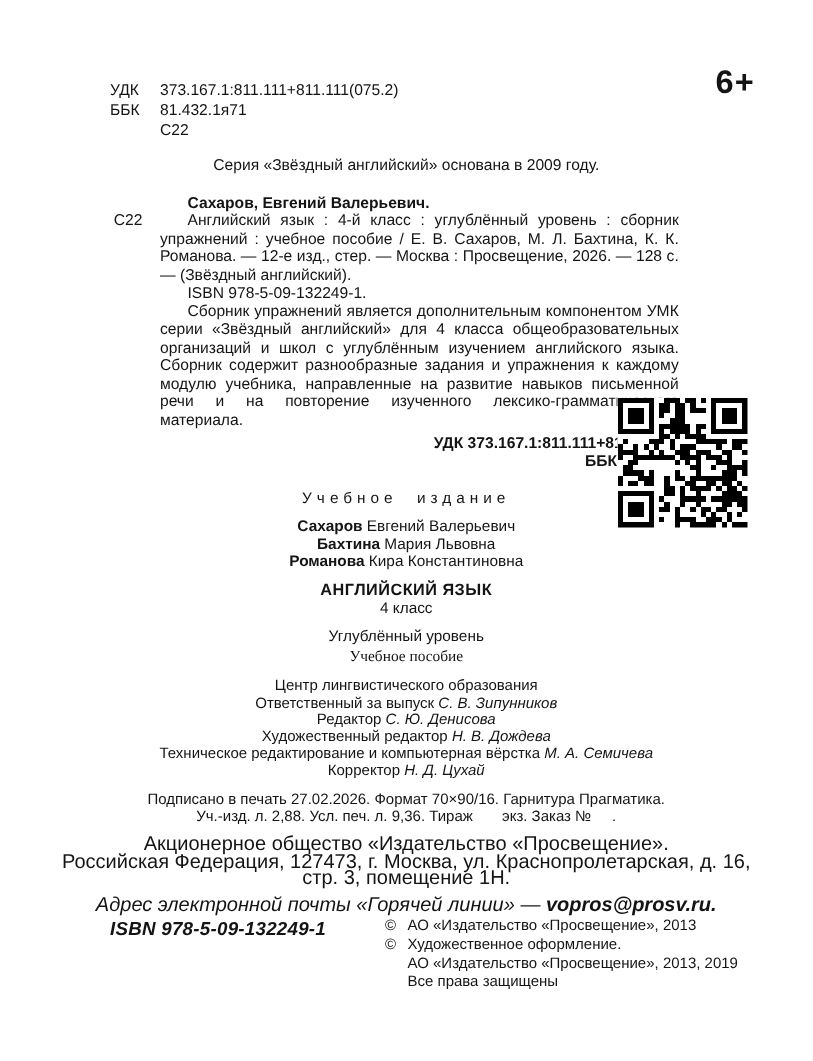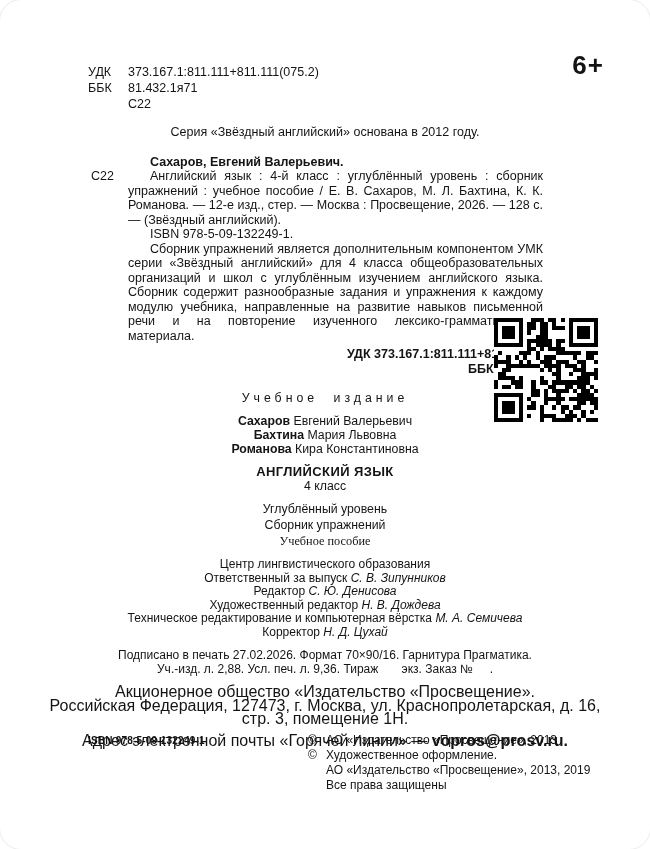--- a/index.html
+++ b/index.html
@@ -9,21 +9,20 @@
     width: 650px;
     height: 849px;
     background: #ffffff;
     font-family: "Liberation Sans", sans-serif;
     font-size: 12.5px;
     line-height: 1.18;
     color: #141414;
     padding-top: 64px;
     overflow: hidden;
     outline: 1px solid #ececec;
-    border-radius: 21px;
   }
   .bold { font-weight: bold; }
   .center { text-align: center; }
 
   
   .codes { margin-left: 88px; }
   .code-row { display: flex; line-height: 16px; }
   .code-label { width: 40px; flex: 0 0 40px; }
   .age {
     position: absolute;
@@ -57,21 +56,21 @@
   .edition-type { line-height: 16px !important; font-family: Liberation Serif, serif; }
 
   .staff { text-align: center; margin-top: 9px; font-size: 12px; }
   .staff div { line-height: 13.5px; }
 
   .print-info { text-align: center; margin-top: 10px; font-size: 12px; }
   .print-info div { line-height: 13.5px; }
 
   .publisher { text-align: center; margin-top: 9px; font-size: 16px; }
   .publisher div { line-height: 13.5px; }
-  .hotline { margin-top: 8px; }
+  .hotline { margin-top: 8px; font-style: italic; }
 
   
   .qr {
     position: absolute;
     top: 318px;
     left: 494px;
     width: 104px;
     height: 104px;
     fill: #000;
     background: #fff;
@@ -80,21 +79,21 @@
   
   .footer {
     position: absolute;
     top: 733px;
     left: 88px;
     right: 50px;
     display: flex;
     justify-content: space-between;
     align-items: flex-start;
   }
-  .footer-isbn { font-size: 10px; font-weight: bold; letter-spacing: .2px; padding-top: 2px; }
+  .footer-isbn { font-size: 15px; font-weight: bold; letter-spacing: .2px; padding-top: 2px; font-style: italic; }
   .copyrights { width: 292px; font-size: 12px; }
   .copyright-row { display: flex; line-height: 15px; }
   .copyright-mark { width: 18px; flex: 0 0 18px; }
   .copyright-text { flex: 1; }
 </style>
 </head>
 <body>
 
 <div class="page">
 
@@ -109,42 +108,41 @@
         <span>81.432.1я71</span>
       </div>
       <div class="code-row">
         <span class="code-label"></span>
         <span>С22</span>
       </div>
     </div>
     <div class="age">6+</div>
   </div>
 
-  <div class="series-note center">Серия «Звёздный английский» основана в 2012 году.</div>
+  <div class="series-note center">Серия «Звёздный английский» основана в 2009 году.</div>
 
   <div class="catalog">
     <p class="bold indent">Сахаров, Евгений Валерьевич.</p>
     <p class="desc indent"><span class="margin-code">С22</span><span>Английский язык : 4-й класс : углублённый уровень : сборник упражнений : учебное пособие / Е. В. Сахаров, М. Л. Бахтина, К. К. Романова. — 12-е изд., стер. — Москва : Просвещение, 2026. — 128 с. — (Звёздный английский).</span></p>
     <p class="indent">ISBN 978-5-09-132249-1.</p>
     <p class="indent">Сборник упражнений является дополнительным компонентом УМК серии «Звёздный английский» для 4 класса общеобразовательных организаций и школ с углублённым изучением английского языка. Сборник содержит разнообразные задания и упражнения к каждому модулю учебника, направленные на развитие навыков письменной речи и на повторение изученного лексико-грамматического материала.</p>
     <p class="bold udk-bottom">УДК 373.167.1:811.111+811.111(075.2)</p>
     <p class="bold bbk-bottom">ББК 81.432.1я71</p>
   </div>
 
   <div class="edition">
     <div class="edition-kind">Учебное издание</div>
 
     <div><b>Сахаров</b> <span>Евгений Валерьевич</span></div>
     <div><b>Бахтина</b> <span>Мария Львовна</span></div>
     <div><b>Романова</b> <span>Кира Константиновна</span></div>
 
     <div class="edition-title">АНГЛИЙСКИЙ ЯЗЫК</div>
     <div class="edition-grade">4 класс</div>
     <div class="edition-level">Углублённый уровень</div>
-    <div class="edition-subtitle">Сборник упражнений</div>
     <div class="edition-type">Учебное пособие</div>
   </div>
 
   <div class="staff">
     <div>Центр лингвистического образования</div>
     <div><span>Ответственный за выпуск</span> <i>С. В. Зипунников</i></div>
     <div><span>Редактор</span> <i>С. Ю. Денисова</i></div>
     <div><span>Художественный редактор</span> <i>Н. В. Дождева</i></div>
     <div><span>Техническое редактирование и компьютерная вёрстка</span> <i>М. А. Семичева</i></div>
     <div><span>Корректор</span> <i>Н. Д. Цухай</i></div>

